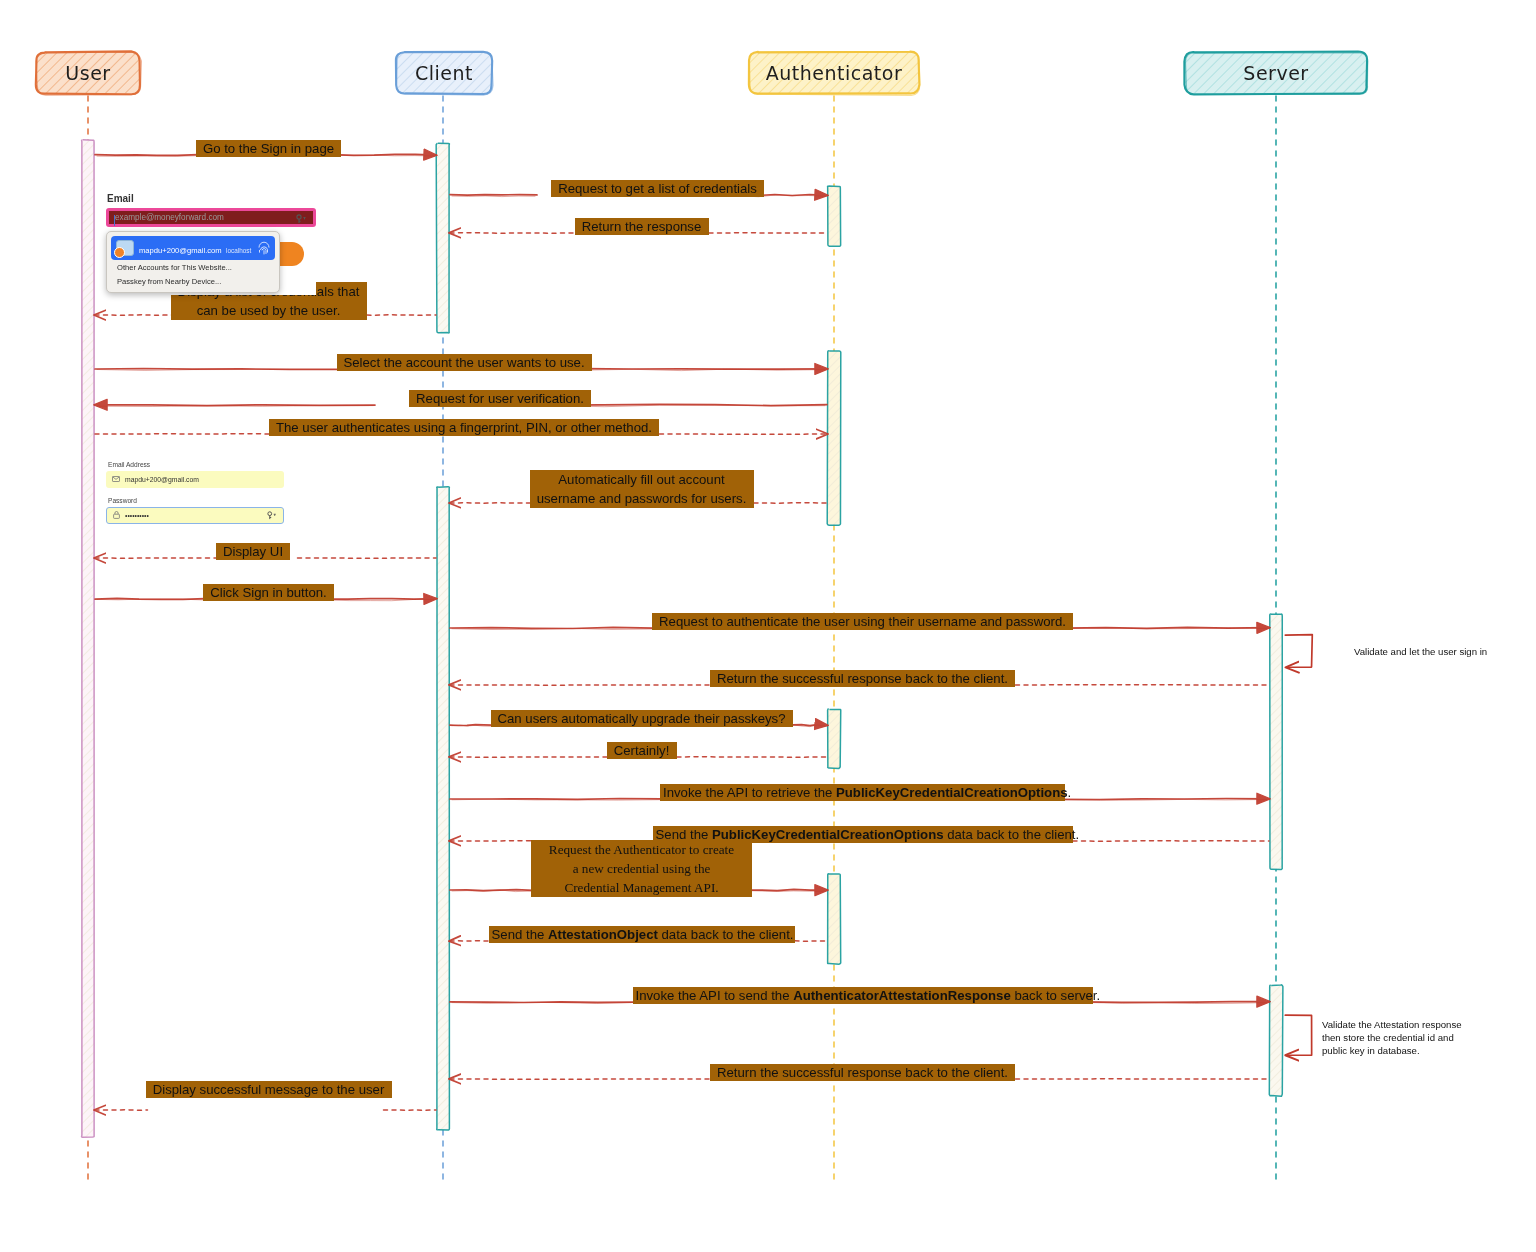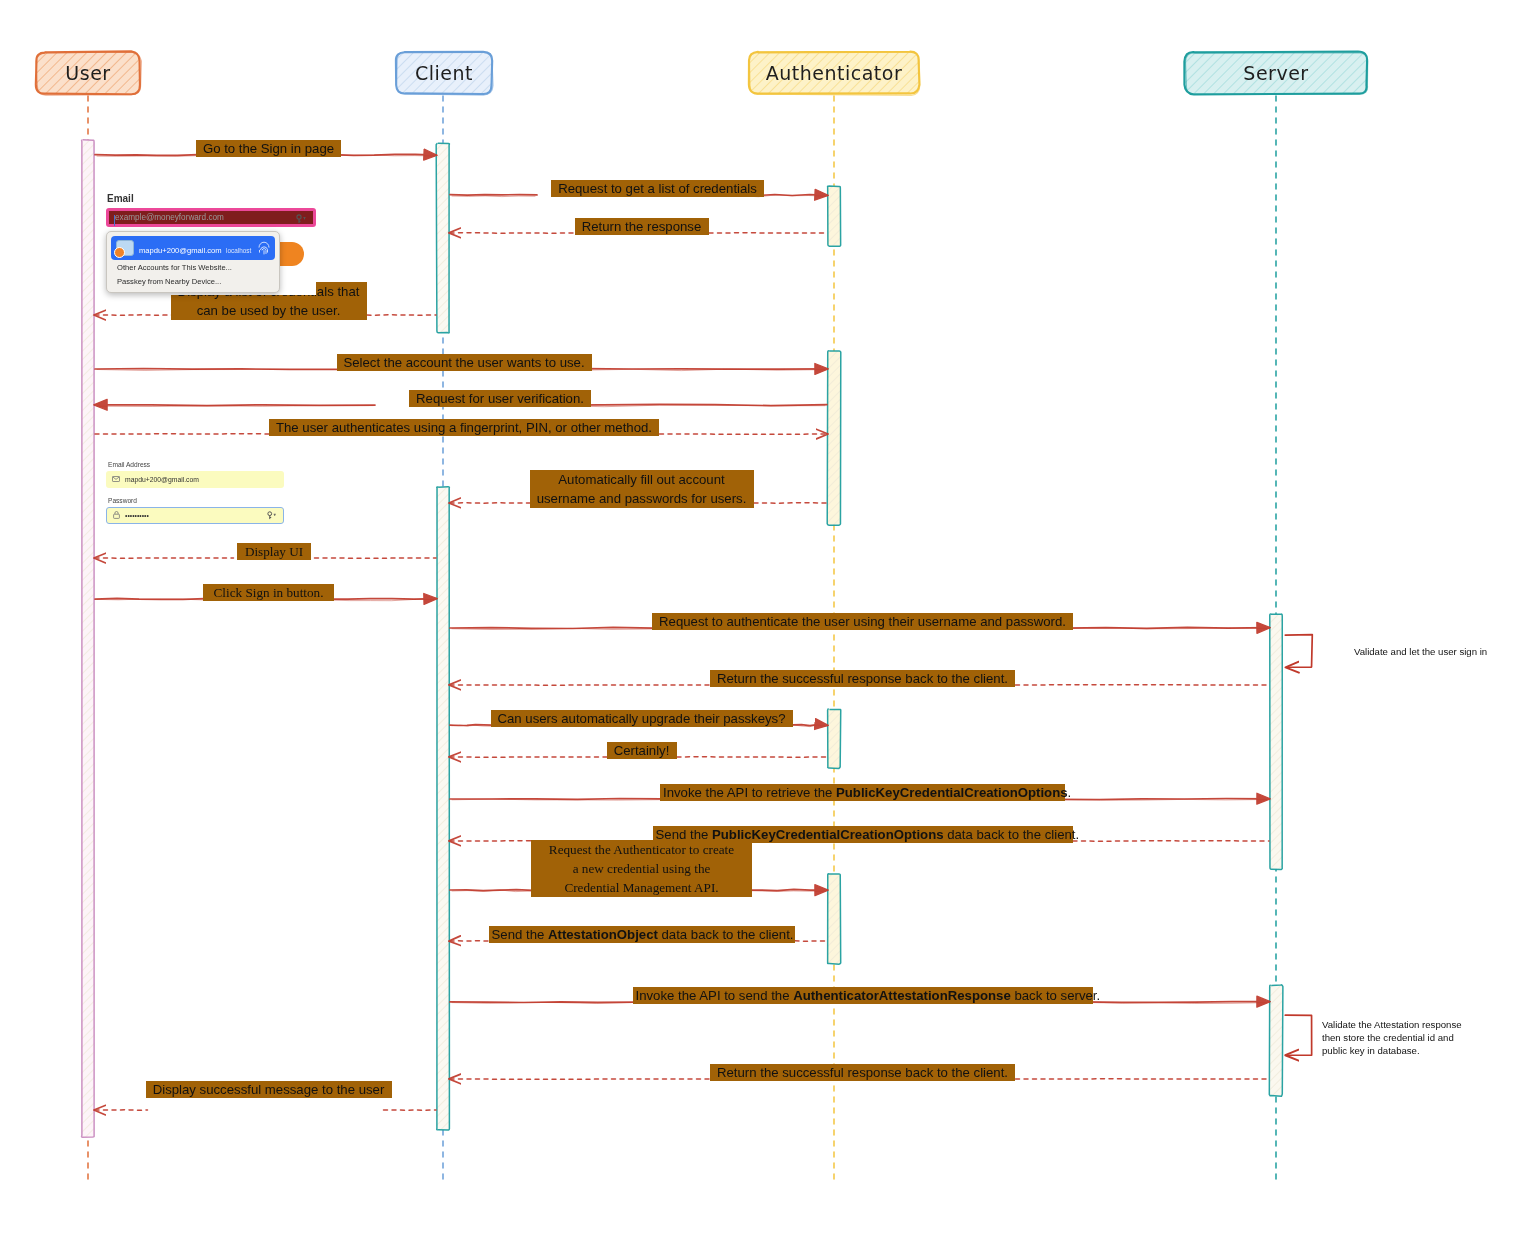--- a/index.html
+++ b/index.html
@@ -296,22 +296,22 @@
 
   <div id="label-layer">
       <div class="msg" style="width: 139px; left: 196px; top: 140px;">Go to the Sign in page</div>
       <div class="msg" style="width: 207px; left: 535px; top: 180px; margin-left: 16px;">Request to get a list of credentials</div>
       <div class="msg" style="width: 128px; left: 574.5px; top: 218px;">Return the response</div>
       <div class="msg multi" style="width: 190px; left: 170.5px; top: 282px;">Display a list of credentials that<br>can be used by the user.</div>
       <div class="msg" style="width: 249px; left: 336.5px; top: 354px;">Select the account the user wants to use.</div>
       <div class="msg" style="width: 176px; left: 373px; top: 390px; margin-left: 36px;">Request for user verification.</div>
       <div class="msg" style="width: 384px; left: 269px; top: 419px;">The user authenticates using a fingerprint, PIN, or other method.</div>
       <div class="msg multi" style="width: 218px; left: 529.5px; top: 470px;">Automatically fill out account<br>username and passwords for users.</div>
-      <div class="msg" style="width: 68px; left: 237px; top: 543px; font-family: Liberation Serif, serif;">Display UI</div>
-      <div class="msg" style="width: 125px; left: 203px; top: 584px; font-family: Liberation Serif, serif;">Click Sign in button.</div>
+      <div class="msg" style="width: 68px; left: 216px; top: 543px;">Display UI</div>
+      <div class="msg" style="width: 125px; left: 203px; top: 584px;">Click Sign in button.</div>
       <div class="msg" style="width: 415px; left: 652px; top: 613px;">Request to authenticate the user using their username and password.</div>
       <div class="msg" style="width: 299px; left: 710px; top: 670px;">Return the successful response back to the client.</div>
       <div class="msg" style="width: 296px; left: 490.5px; top: 710px;">Can users automatically upgrade their passkeys?</div>
       <div class="msg" style="width: 64px; left: 606.5px; top: 742px;">Certainly!</div>
       <div class="msg" style="width: 399px; left: 660px; top: 784px;">Invoke the API to retrieve the <b>PublicKeyCredentialCreationOptions</b>.</div>
       <div class="msg" style="width: 414px; left: 652.5px; top: 826px;">Send the <b>PublicKeyCredentialCreationOptions</b> data back to the client.</div>
       <div class="msg multi" style="width: 215px; left: 531px; top: 840px; font-family: Liberation Serif, serif;">Request the Authenticator to create<br>a new credential using the<br>Credential Management API.</div>
       <div class="msg" style="width: 300px; left: 488.5px; top: 926px;">Send the <b>AttestationObject</b> data back to the client.</div>
       <div class="msg" style="width: 454px; left: 632.5px; top: 987px;">Invoke the API to send the <b>AuthenticatorAttestationResponse</b> back to server.</div>
       <div class="msg" style="width: 299px; left: 710px; top: 1064px;">Return the successful response back to the client.</div>

